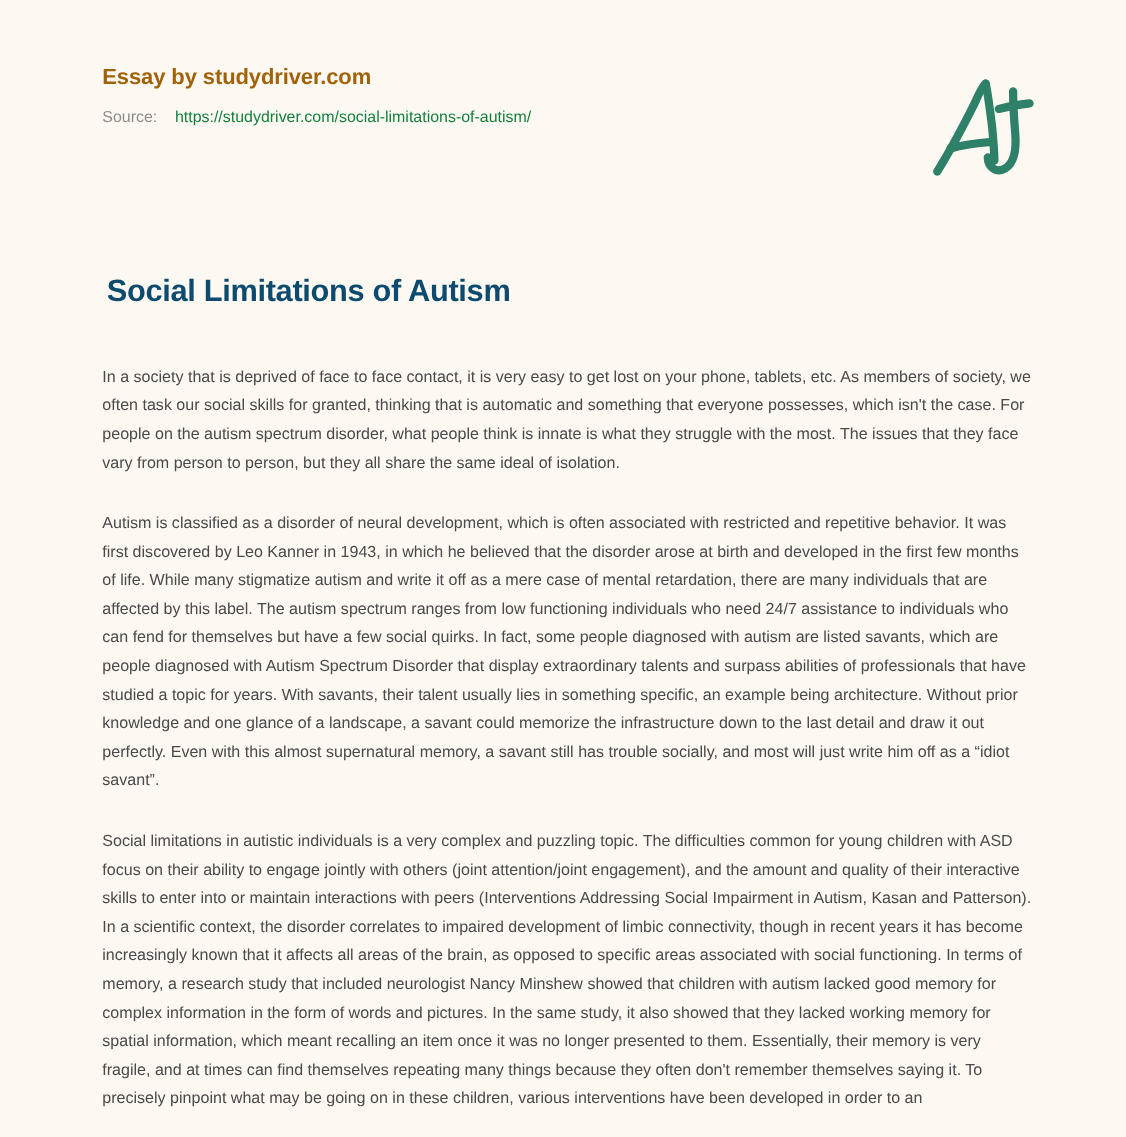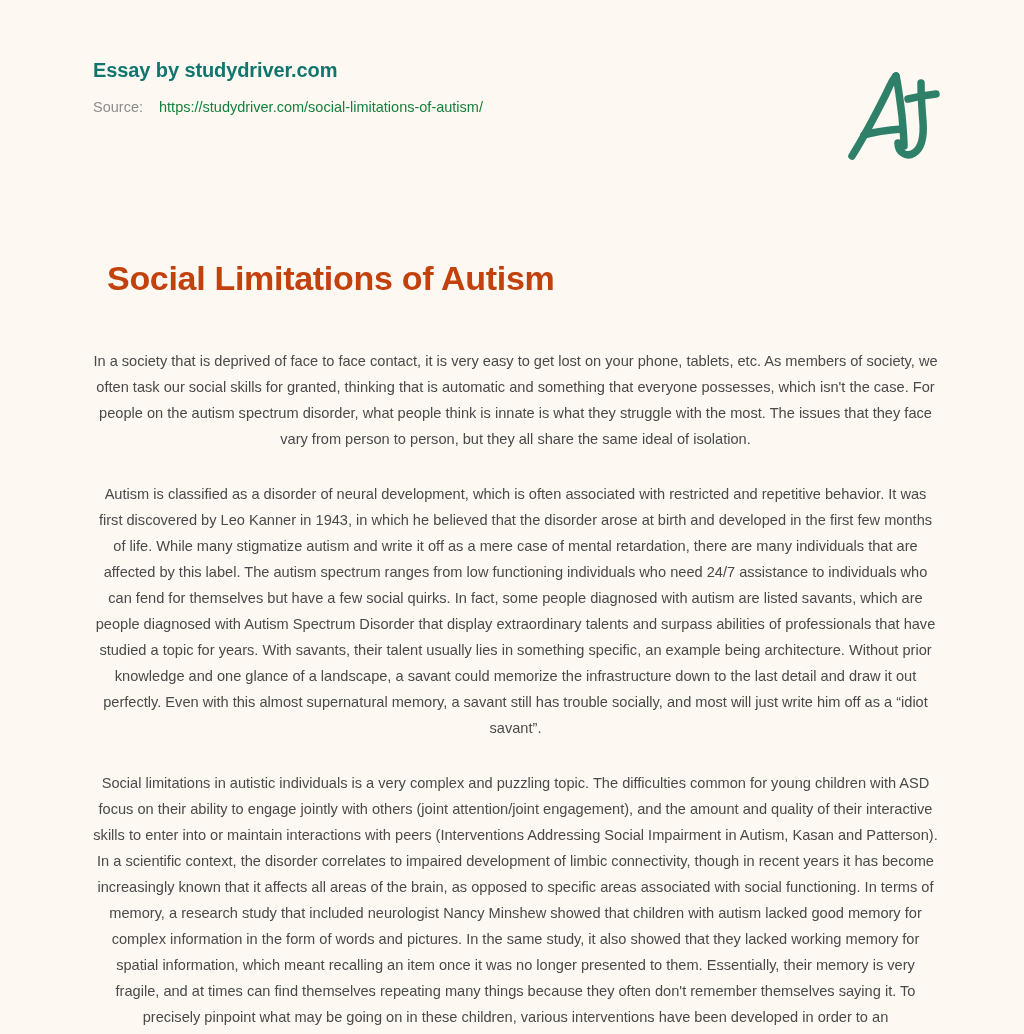--- a/index.html
+++ b/index.html
@@ -28,21 +28,21 @@
   .header {
     position: absolute;
     left: 93px;
     top: 58px;
     width: 860px;
   }
 
   .byline {
     font-size: 20px;
     font-weight: bold;
-    color: #0f766e;
+    color: #a16207;
     letter-spacing: -0.1px;
     line-height: 1.2;
     margin: 0;
   }
 
   .source-line {
     margin: 16px 0 0 0;
     font-size: 14.5px;
     line-height: 1.3;
     color: #8a8a8a;
@@ -74,38 +74,38 @@
 
   
   .article {
     position: absolute;
     left: 93px;
     top: 243px;
     width: 845px;
   }
 
   .doc-title {
-    margin: 14px;
-    font-size: 34px;
+    margin: 4px;
+    font-size: 28px;
     font-weight: 600;
-    color: #c2410c;
+    color: #0c4a6e;
     letter-spacing: -0.3px;
     line-height: 1.25;
   }
 
   .body-copy {
     margin-top: 48px;
   }
 
   .body-copy p {
     margin: 0 0 29px 0;
     font-size: 14.6px;
     line-height: 26px;
     color: #4a4a4a;
-    text-align: center;
+    text-align: left;
   }
   .body-copy p:last-child {
     margin-bottom: 0;
     margin-top: 11px;
   }
 </style>
 </head>
 <body>
 
 <div class="page">

